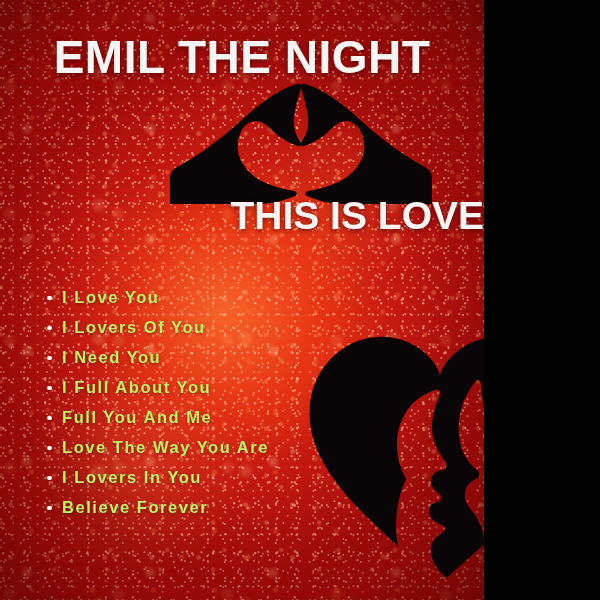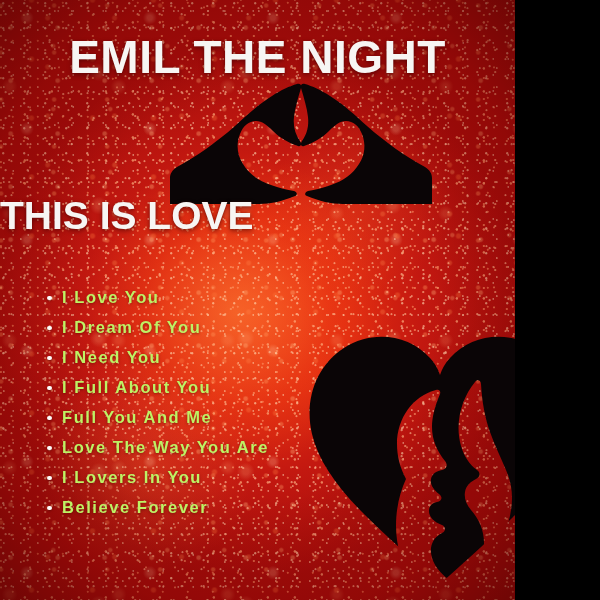--- a/index.html
+++ b/index.html
@@ -8,21 +8,20 @@
     padding: 0;
     background: #000;
   }
   #cover {
     position: relative;
     width: 484px;
     height: 600px;
     overflow: hidden;
     font-family: "Liberation Sans", sans-serif;
     background-color: #ab0f0c;
-    padding-left: 31px;
   }
 
   
   .bg-base {
     position: absolute;
     inset: 0;
     background:
       radial-gradient(ellipse 52% 44% at 50% 52%, #ef3a14 0%, #e02a10 34%, #c31810 62%, #a50d0b 100%),
       linear-gradient(180deg, #b31210 0%, #c01510 50%, #a60c0a 100%);
   }
@@ -92,21 +91,21 @@
     font-weight: 700;
     letter-spacing: 0.5px;
     line-height: 1;
     text-shadow: 0 2px 5px rgba(60,0,0,.55), 0 0 2px rgba(90,10,0,.45);
     white-space: nowrap;
   }
   .album {
     position: absolute;
     left: 0; right: 0;
     top: 196px;
-    text-align: left;
+    text-align: right;
     color: #f7f5f3;
     font-size: 39px;
     font-weight: 700;
     letter-spacing: 0px;
     line-height: 1;
     text-shadow: 0 2px 5px rgba(60,0,0,.55), 0 0 2px rgba(90,10,0,.45);
     white-space: nowrap;
   }
 
   .tracklist {
@@ -214,21 +213,21 @@
       C 160,106 152,108 145,109
       C 142,110 141,113 144,114
       C 156,119 168,122 180,122
       Z"></path>
   </svg>
 
   <div class="album">THIS IS LOVE</div>
 
   <ul class="tracklist">
     <li class="track">I Love You</li>
-    <li class="track">I Dream Of You</li>
+    <li class="track">I Lovers Of You</li>
     <li class="track">I Need You</li>
     <li class="track">I Full About You</li>
     <li class="track">Full You And Me</li>
     <li class="track">Love The Way You Are</li>
     <li class="track">I Lovers In You</li>
     <li class="track">Believe Forever</li>
   </ul>
 
   <svg class="couple-svg" viewBox="0 0 288 268">
     <defs>

